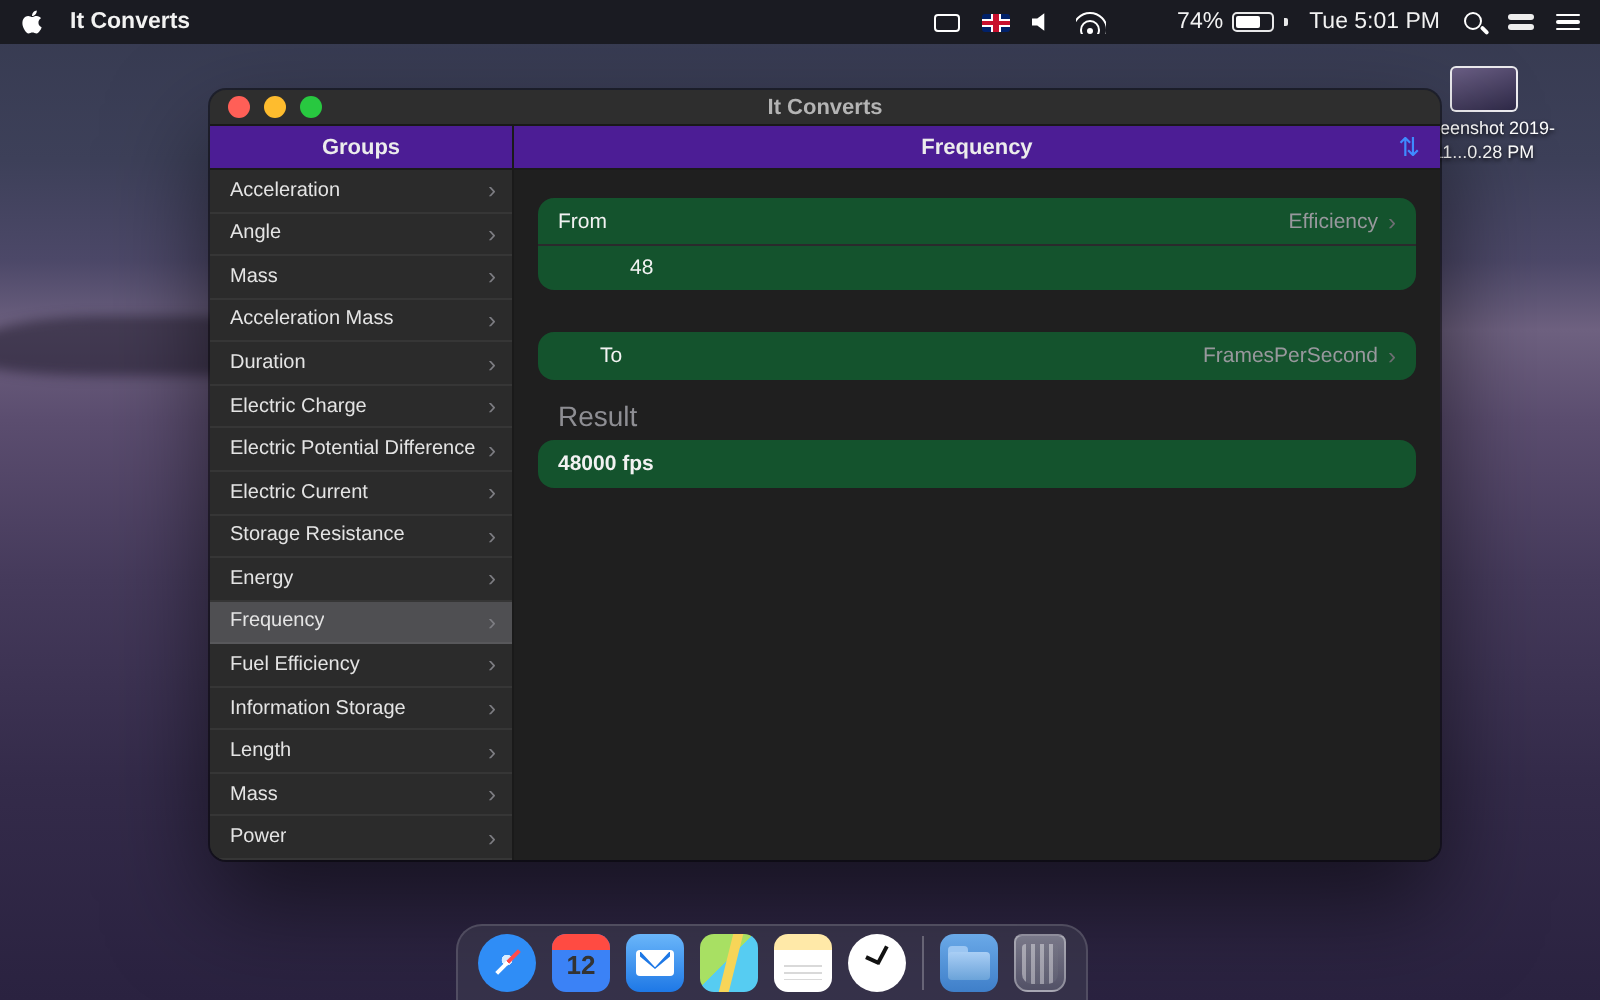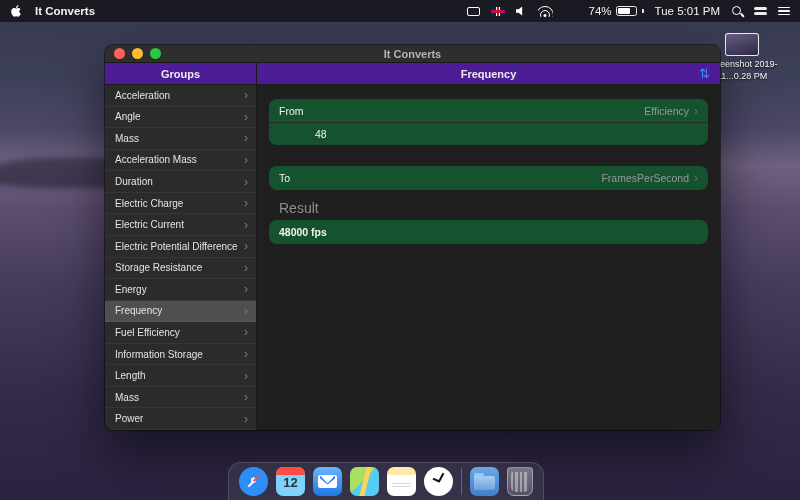--- a/index.html
+++ b/index.html
@@ -107,41 +107,41 @@
     align-items:center; color:#3f8bff; font-size:13px; font-weight:400; cursor:pointer; }
   .content { flex:1; padding:14px 12px; }
   .card { background:#14532d; border-radius:8px; }
   .crow { height:23px; display:flex; align-items:center; padding:0 10px;
     font-size:10.5px; color:#f2f2f2; }
   .crow + .crow { border-top:1px solid #2a2a2c;padding-left:46px; }
   .unit { margin-left:auto; color:#98989d; }
   .unit-chev { color:#6e6e73; font-size:12px; margin-left:5px; line-height:1; }
   .unit-chev::before { content:"›"; }
   .to-card { margin-top:21px; }
-  .to-card .crow { height:24px; }
+  .to-card .crow { height:24px;margin-left:21px; }
   .result-label { font-size:14px; color:#8e8e93; margin:10px 0 4px 10px; }
   .result-card .crow { height:24px; font-weight:700; }
 
   
   .dock { position:absolute; left:calc(50% - 14px); transform:translateX(-50%);
     bottom:0; height:38px; padding:4px 10px 5px;
     display:flex; align-items:center; gap:8px;
     background:rgba(72,72,88,.42); border:1px solid rgba(255,255,255,.14);
     border-bottom:none; border-radius:13px 13px 0 0; }
   .dock-apps, .dock-right { display:flex; align-items:center; gap:8px; }
   .dock-icon { width:29px; height:29px; border-radius:7px; position:relative;
     flex:0 0 auto; }
   .dock-divider { width:1px; height:27px; background:rgba(255,255,255,.25); }
 
   .kind-safari { border-radius:50%;
     background:radial-gradient(circle at 50% 45%, #d9ecff 0 12%, #2f8df6 13% 100%); }
   .kind-safari::after { content:""; position:absolute; left:50%; top:50%;
     width:2px; height:16px; transform:translate(-50%,-50%) rotate(45deg);
     background:linear-gradient(#ff4b4b 0 50%, #fff 50%); }
-  .kind-calendar { background:#7dd3fc; }
+  .kind-calendar { background:#3b82f6; }
   .kind-calendar::before { content:""; position:absolute; left:0; right:0; top:0;
     height:8px; background:#ff4b42; border-radius:7px 7px 0 0; }
   .kind-calendar .glyph { position:absolute; left:0; right:0; top:8px;
     text-align:center; font-size:13px; font-weight:700; color:#333; }
   .kind-mail { background:linear-gradient(#6ab6f9,#1e78e6); }
   .kind-mail::before { content:""; position:absolute; left:5px; top:8px;
     width:19px; height:13px; background:#fff; border-radius:2px; }
   .kind-mail::after { content:""; position:absolute; left:7px; top:9px;
     width:15px; height:9px; background:#1e78e6;
     clip-path:polygon(0 0, 50% 90%, 100% 0, 100% 30%, 50% 100%, 0 30%); }
@@ -272,25 +272,25 @@
           </div>
           <div class="sidebar-item">
             <span class="label">Duration</span>
             <span class="chev"></span>
           </div>
           <div class="sidebar-item">
             <span class="label">Electric Charge</span>
             <span class="chev"></span>
           </div>
           <div class="sidebar-item">
+            <span class="label">Electric Potential Difference</span>
+            <span class="chev"></span>
+          </div>
+          <div class="sidebar-item">
             <span class="label">Electric Current</span>
-            <span class="chev"></span>
-          </div>
-          <div class="sidebar-item">
-            <span class="label">Electric Potential Difference</span>
             <span class="chev"></span>
           </div>
           <div class="sidebar-item">
             <span class="label">Storage Resistance</span>
             <span class="chev"></span>
           </div>
           <div class="sidebar-item">
             <span class="label">Energy</span>
             <span class="chev"></span>
           </div>

